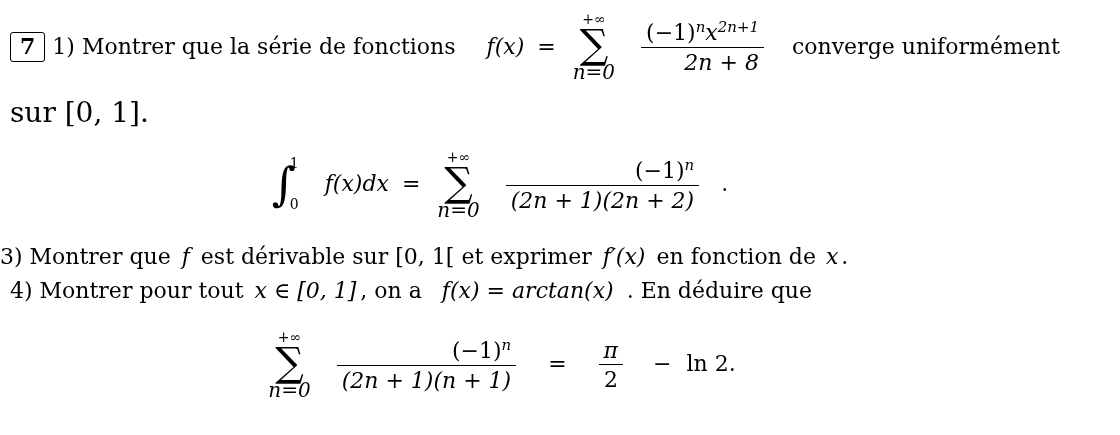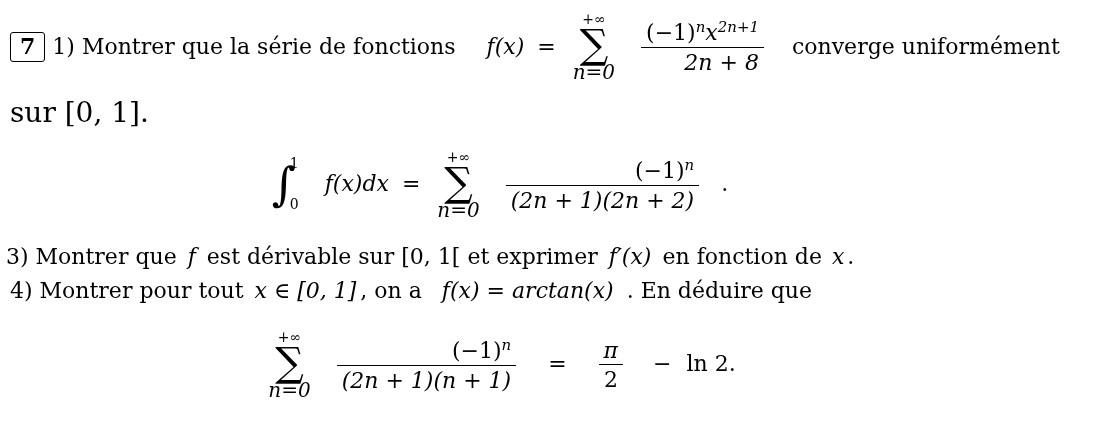--- a/index.html
+++ b/index.html
@@ -141,21 +141,21 @@
     left: 0;
     top: 150px;
     width: 1000px;
     text-align: center;
     font-size: 22px;
     white-space: nowrap;
   }
 
   .line4 {
     position: absolute;
-    left: 6px;
+    left: 0;
     top: 242px;
     font-size: 22px;
     line-height: 1.35;
     white-space: nowrap;
   }
   .line5 {
     position: absolute;
     left: 10px;
     top: 276px;
     font-size: 22px;

